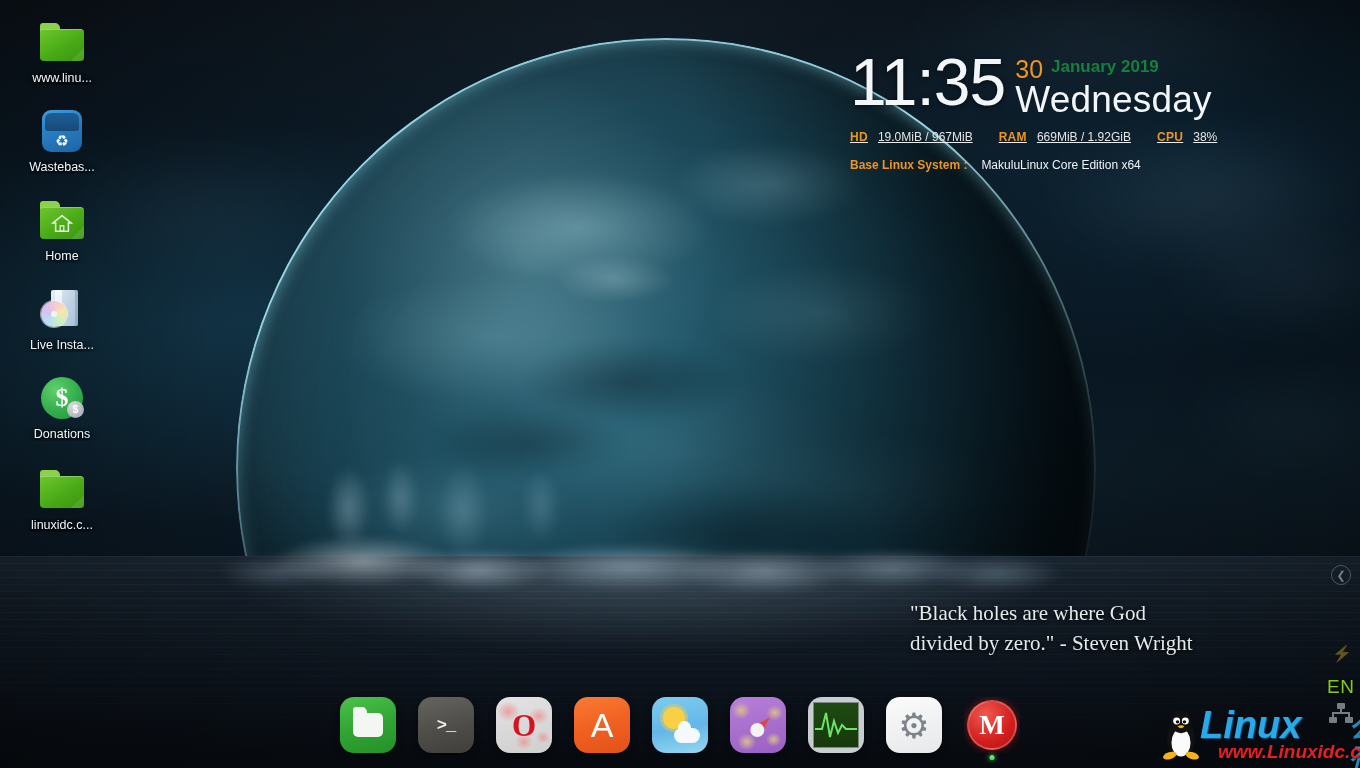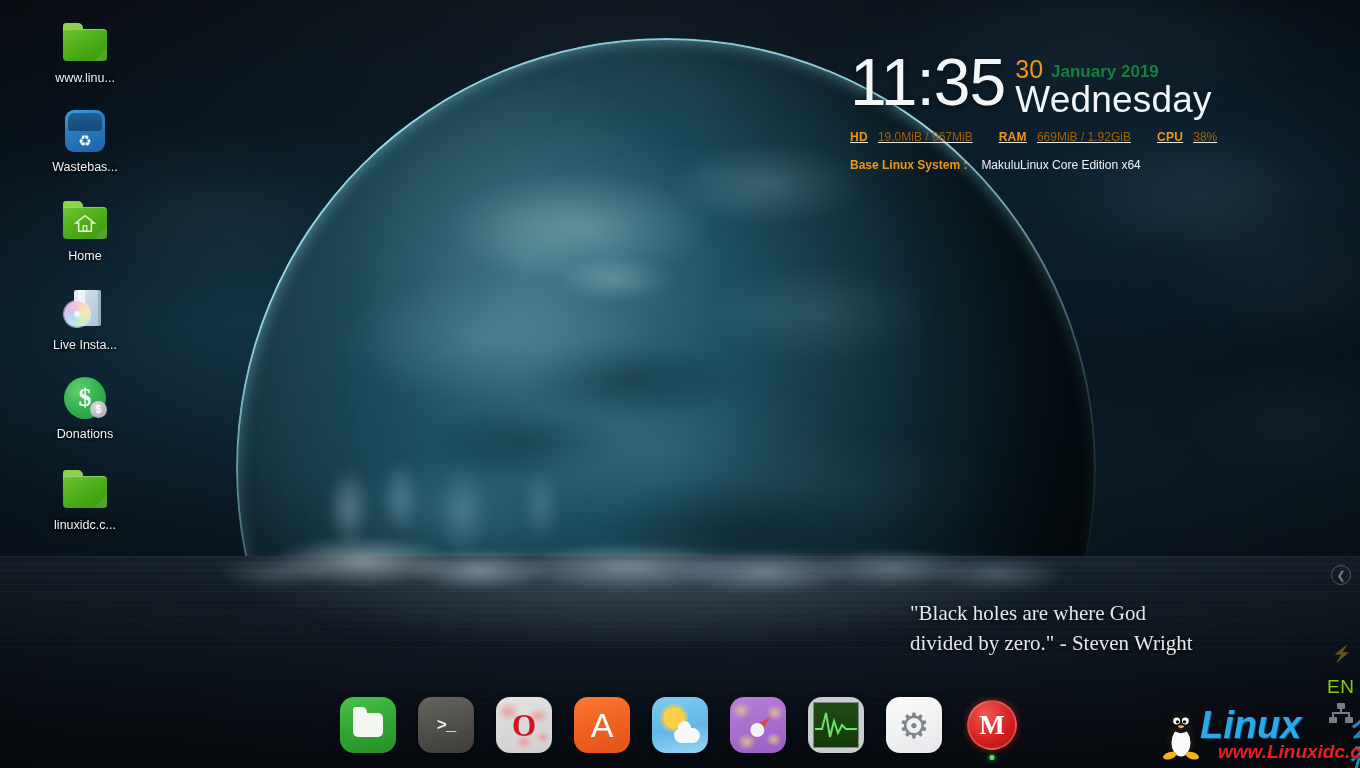--- a/index.html
+++ b/index.html
@@ -131,41 +131,41 @@
   }
 
   
   #conky { position:absolute; left:850px; top:28px; width:440px; color:#e9eef2;margin-top:21px; }
   .clock-row { display:flex; align-items:flex-start; }
   .clock-time {
     font-size:66px; line-height:66px; font-weight:300; letter-spacing:-1px;
     color:#f2f6f8; text-shadow:0 1px 5px rgba(0,0,0,.6);
   }
   .clock-right { margin-left:10px; padding-top:8px; }
-  .date-line { display:flex; align-items:flex-end; gap:8px; }
+  .date-line { display:flex; align-items:flex-start; gap:8px; }
   .day-num { font-size:25px; color:#f0951e; font-weight:400; line-height:1; }
   .month-year { font-size:17px; color:#15803d; font-weight:700; }
   .weekday {
     font-size:37px; line-height:40px; font-weight:300; color:#f2f6f8;
     margin-top:-2px; letter-spacing:.2px;
   }
   .stats-row {
     display:flex; align-items:center; margin-top:10px;
     font-size:12px; color:#e7edf1;text-decoration:underline;
   }
   .stat-key { color:#f0951e; font-weight:600; letter-spacing:.3px; }
-  .stat-val { color:#a16207; margin-left:10px; }
+  .stat-val { color:#e5e5e5; margin-left:10px; }
   .gap-lg { width:26px; }
   .info-row { display:flex; align-items:center; margin-top:16px; font-size:12px; }
   .info-row2 { display:flex; align-items:center; margin-top:14px; font-size:12px; }
   .info-key { color:#f0951e; font-weight:600; }
   .info-val { color:#eef3f6; margin-left:9px; }
 
   
-  .desk-icons { position:absolute; left:0; top:0; width:126px;padding-left:23px; }
+  .desk-icons { position:absolute; left:0; top:0; width:126px; }
   .desk-icon {
     width:124px; margin-top:6px; text-align:center; cursor:pointer;
     padding:4px 0 2px; user-select:none;
   }
   .desk-icon .glyph { height:48px; display:flex; align-items:center; justify-content:center; }
   .desk-icon .lbl {
     margin-top:5px; font-size:12.5px; color:#f3f6f8;
     text-shadow:0 1px 3px rgba(0,0,0,.95), 0 0 6px rgba(0,0,0,.8);
     white-space:nowrap; overflow:hidden;
   }

